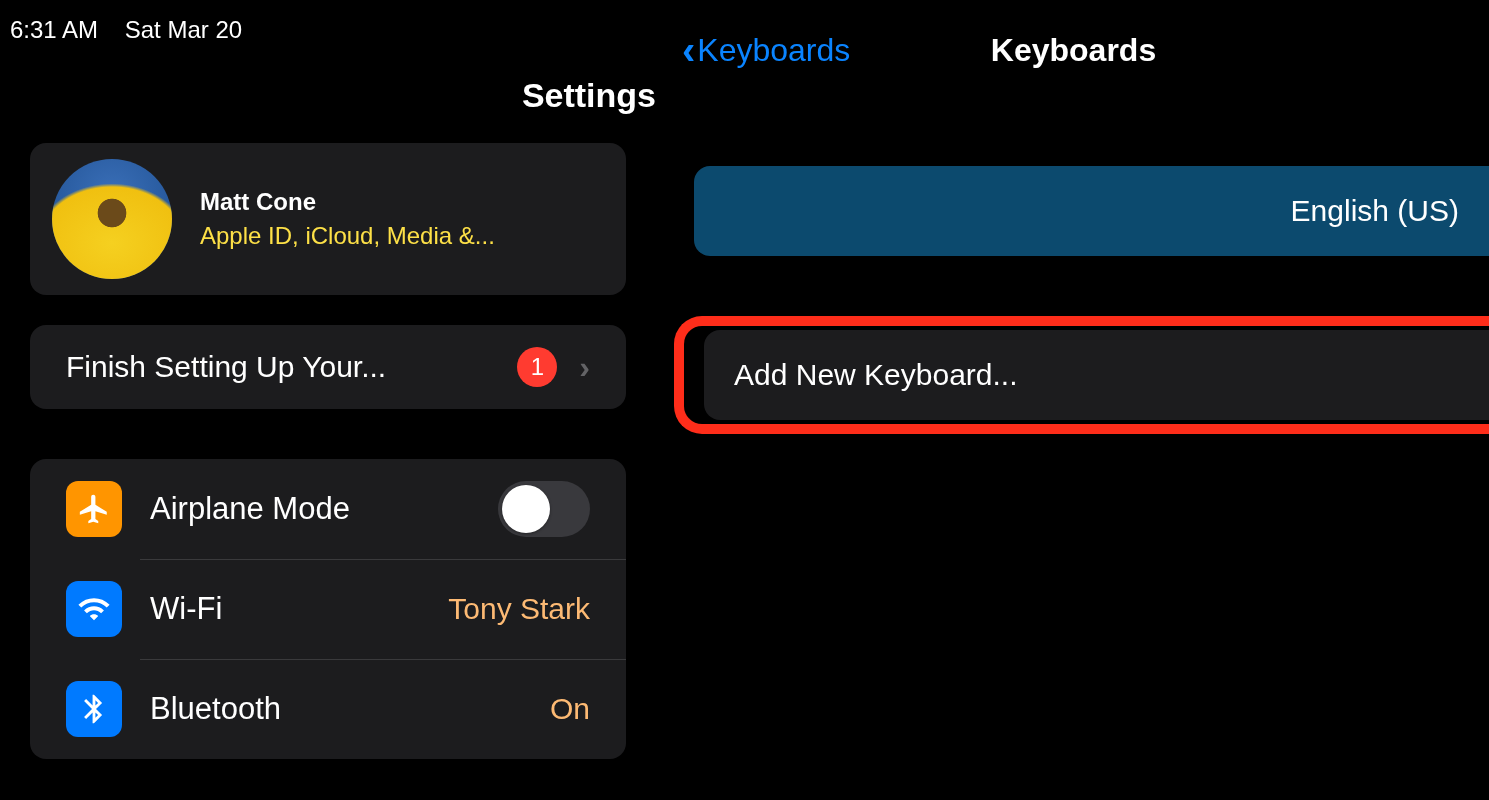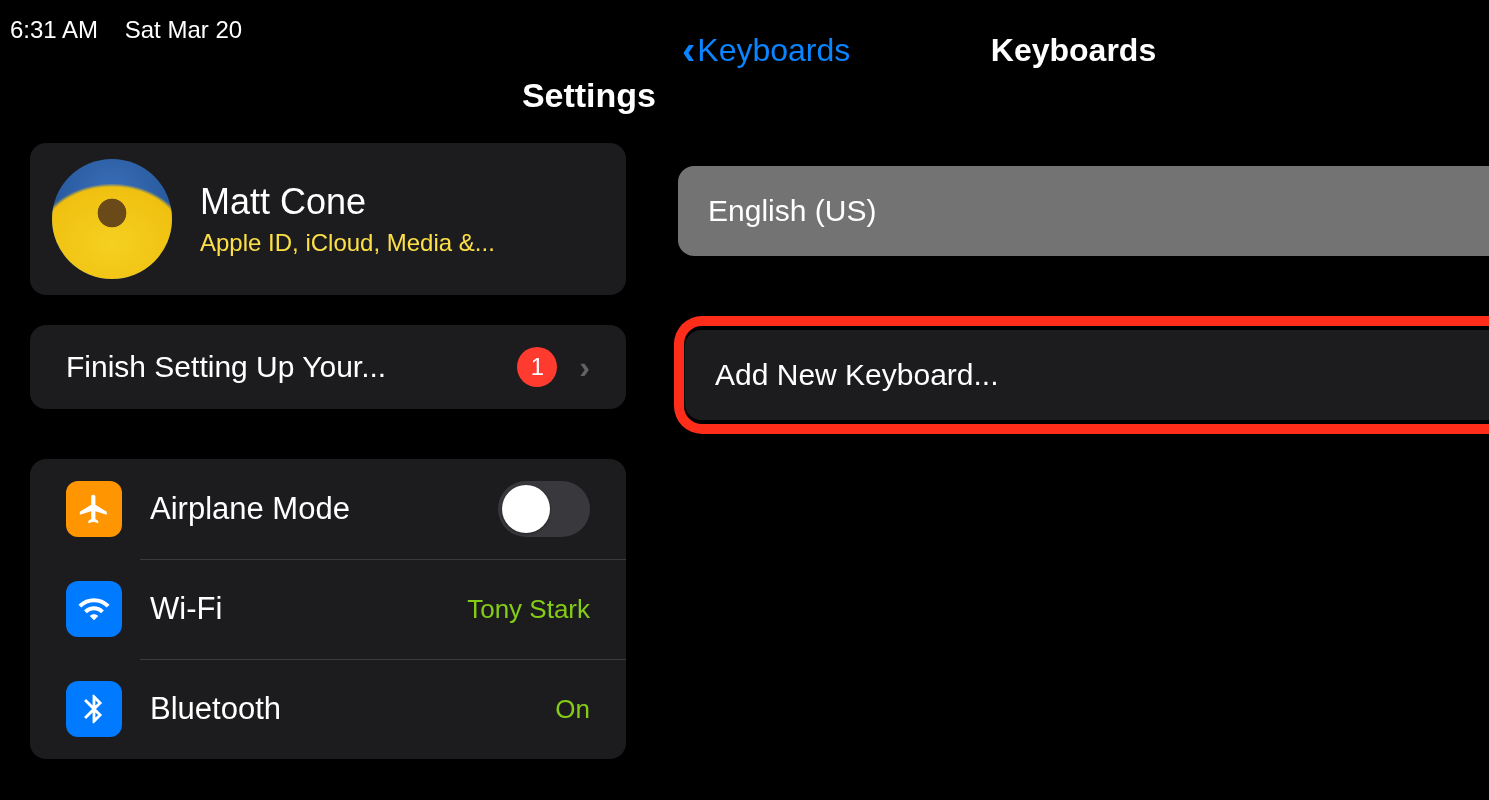--- a/index.html
+++ b/index.html
@@ -69,22 +69,22 @@
       position: absolute;
       inset: 0;
       background:
         radial-gradient(ellipse 35px 35px at 50% 45%, #6b4a1a 0%, #6b4a1a 40%, transparent 42%),
         radial-gradient(ellipse 90px 70px at 50% 70%, #f5d020 0%, #f0c010 80%, transparent 85%);
     }
     .profile-text {
       margin-left: 28px;
     }
     .profile-name {
-      font-size: 36px;
-      font-weight: 400;
+      font-size: 24px;
+      font-weight: 700;
       margin-bottom: 6px;
     }
     .profile-sub {
       font-size: 24px;
       color: #fde047;
     }
     .row-cell {
       display: flex;
       align-items: center;
       padding: 22px 36px;
@@ -139,22 +139,22 @@
       flex-shrink: 0;
     }
     .icon-airplane { background: #ff9500; }
     .icon-wifi { background: #007aff; }
     .icon-bluetooth { background: #007aff; }
     .row-label {
       font-size: 31px;
       text-align: center;
     }
     .row-value {
-      font-size: 26px;
-      color: #84cc16;
+      font-size: 30px;
+      color: #fdba74;
       text-align: right;
     }
     .toggle {
       width: 92px;
       height: 56px;
       background: #39393d;
       border-radius: 28px;
       position: relative;
     }
     .toggle .knob {
@@ -186,35 +186,36 @@
       line-height: 1;
     }
     .right-title {
       position: absolute;
       left: 50%;
       transform: translateX(-50%);
       font-size: 32px;
       font-weight: 600;
     }
     .right-group {
-      margin: 70px 0 0 20px;
-      background: #737373;
+      margin: 70px 0 0 36px;
+      background: #0c4a6e;
       border-radius: 16px 0 0 16px;
       overflow: hidden;
+      text-align: right;
     }
     .right-cell {
       padding: 28px 30px;
       font-size: 30px;
     }
     .highlight-group {
       margin: 60px 0 0 16px;
       border: 10px solid #ff2d1a;
       border-right: none;
       border-radius: 28px 0 0 28px;
-      padding: 4px 0 4px 1px;
+      padding: 4px 0 4px 20px;
     }
     .highlight-group .inner-group {
       background: #1c1c1e;
       border-radius: 16px 0 0 16px;
       overflow: hidden;
     }
     svg { display: block; }
   </style>
 </head>
 <body>

